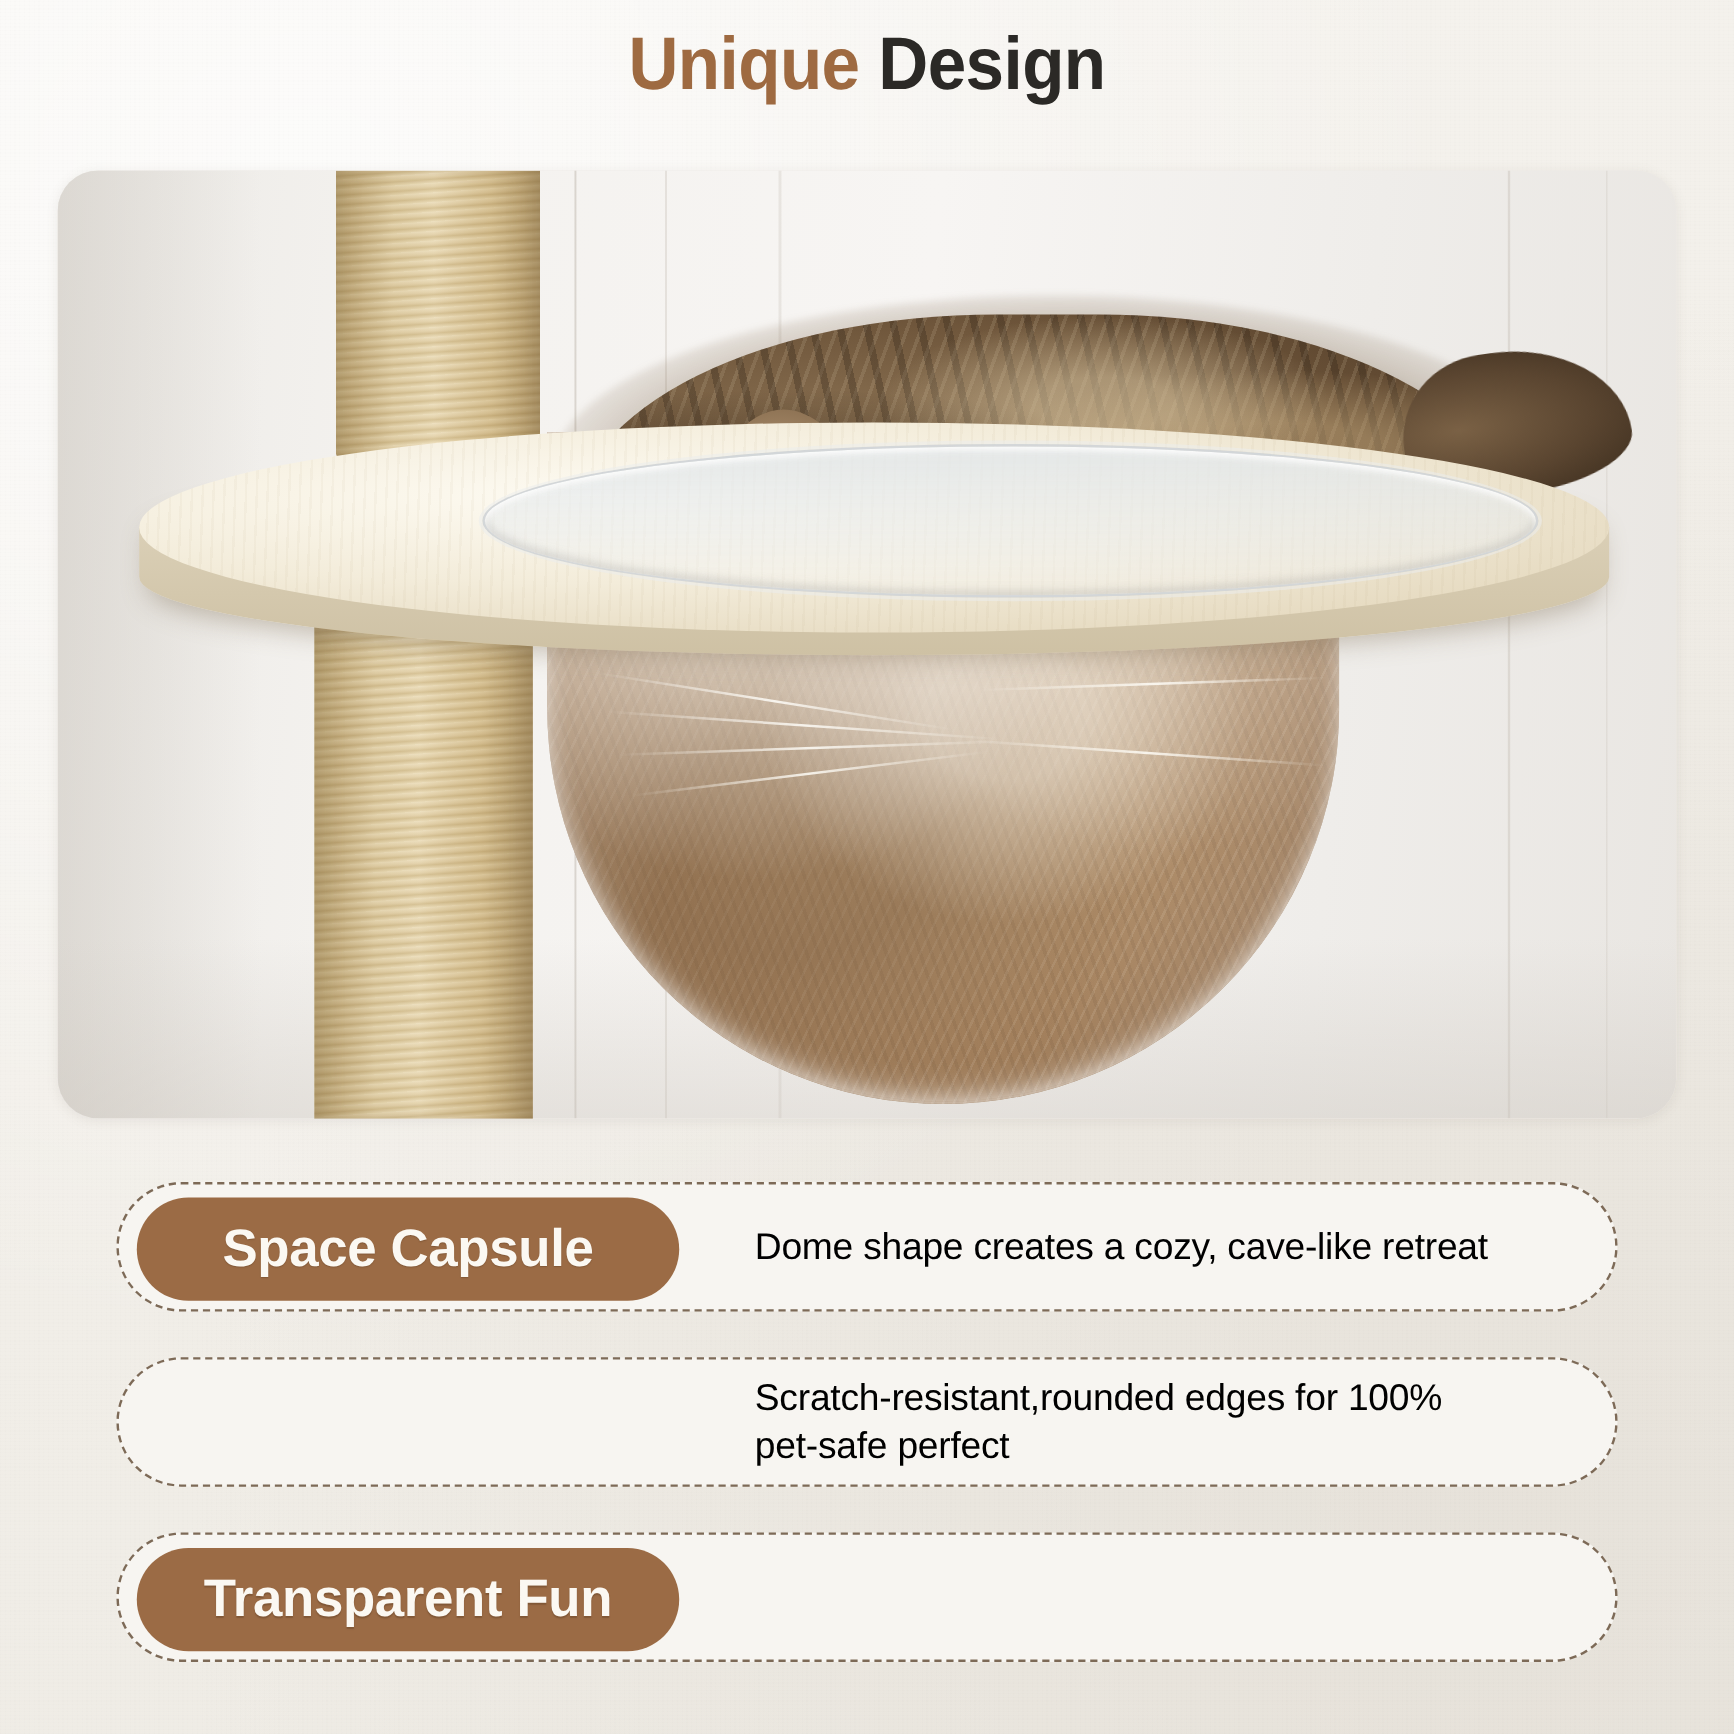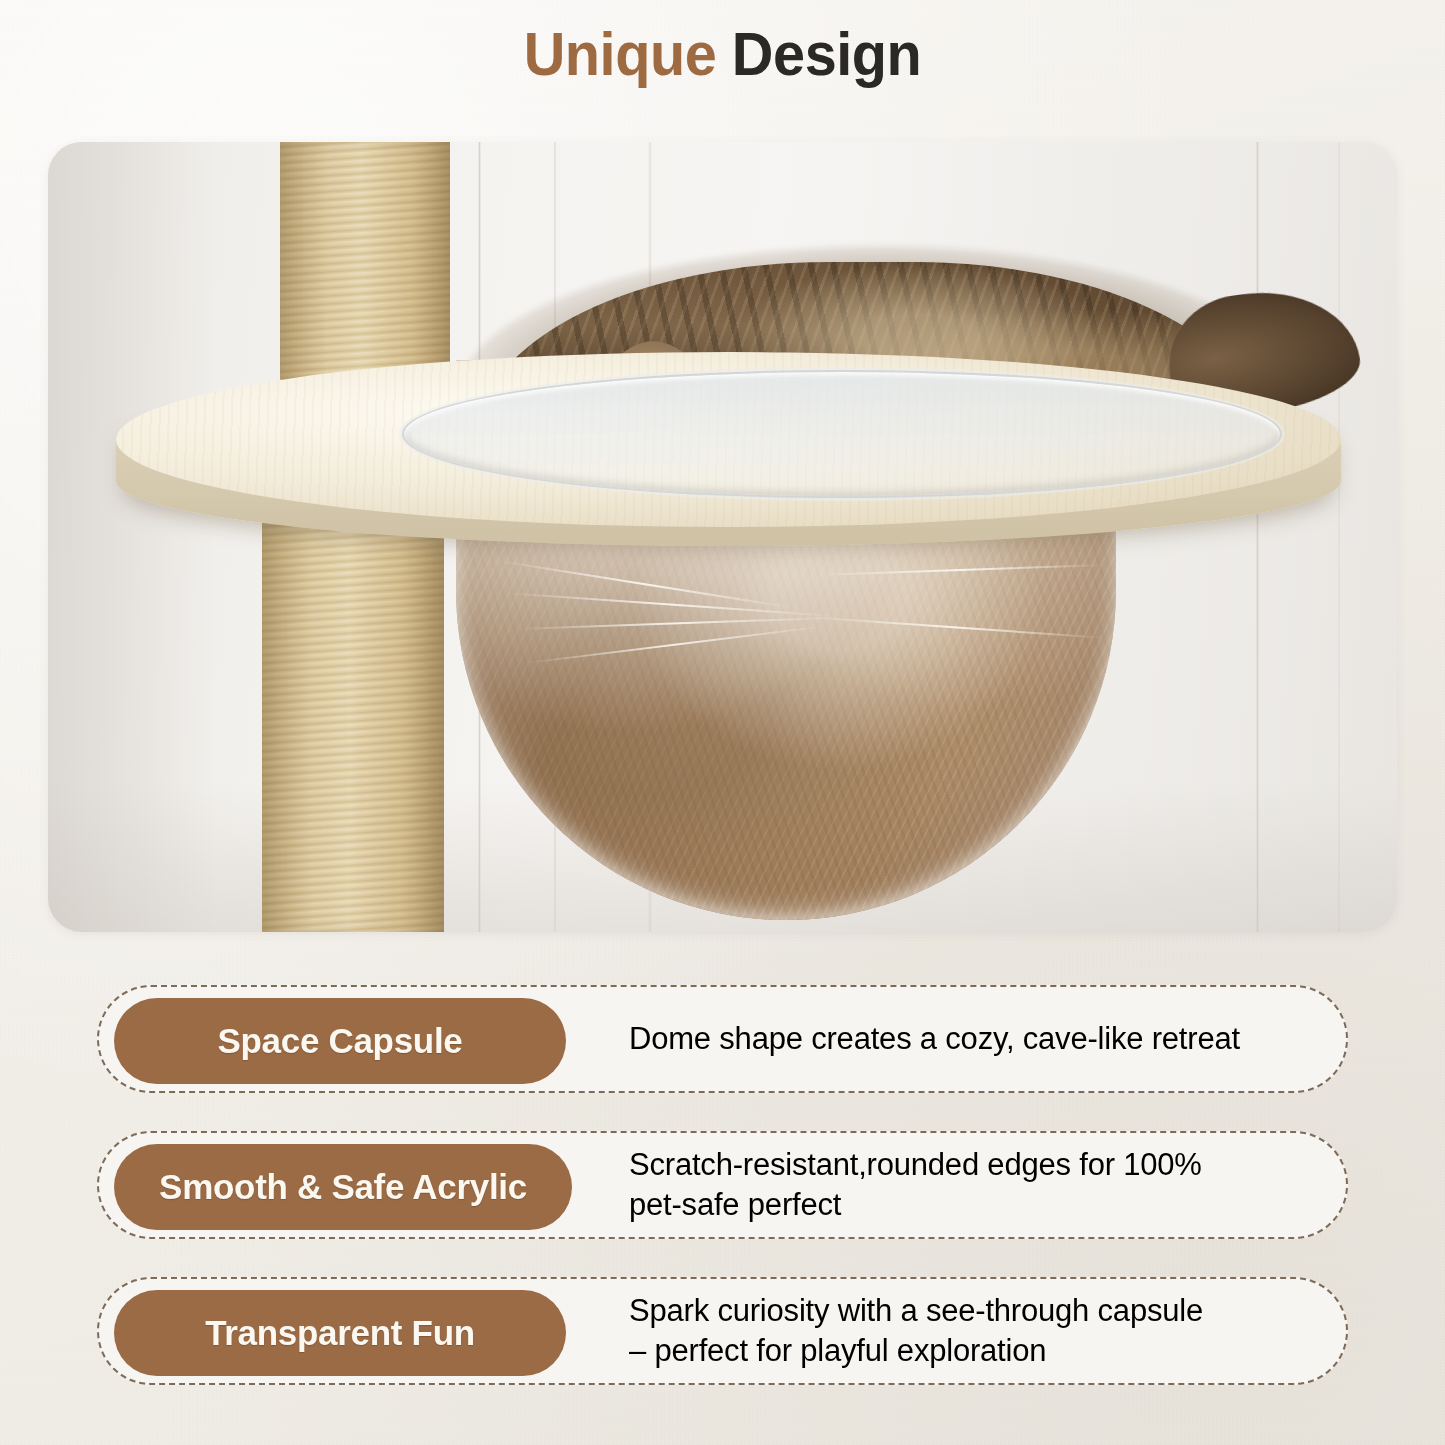--- a/index.html
+++ b/index.html
@@ -281,21 +281,21 @@
     left: 15px;
     top: 11px;
     height: 86px;
     border-radius: 43px;
     background: #9b6b45;
     color: #fbf8f2;
     display: flex;
     align-items: center;
     justify-content: center;
     font-weight: bold;
-    font-size: 35px;
+    font-size: 44px;
     letter-spacing: -0.3px;
     font-family: "Liberation Sans Narrow", "Liberation Sans", sans-serif;
     white-space: nowrap;
     padding: 0 26px;
     text-shadow: 0 1px 1px rgba(80,52,30,.35);
   }
   .badge.w1 { width: 452px; }
   .badge.w2 { width: 458px; }
   .badge.w3 { width: 452px; }
 
@@ -369,28 +369,23 @@
 <div class="features">
 
   <div class="feature-row">
     <div class="badge w1">Space Capsule</div>
     <div class="desc">
       <span class="l">Dome shape creates a cozy, cave-like retreat</span>
     </div>
   </div>
 
   <div class="feature-row">
-    <div class="badge w2">Smooth &amp; Safe Acrylic</div>
     <div class="desc">
       <span class="l">Scratch-resistant,rounded edges for 100%</span>
       <span class="l">pet-safe perfect</span>
     </div>
   </div>
 
   <div class="feature-row">
     <div class="badge w3">Transparent Fun</div>
-    <div class="desc">
-      <span class="l">Spark curiosity with a see-through capsule</span>
-      <span class="l">– perfect for playful exploration</span>
-    </div>
   </div>
 
 </div>
 
 </body></html>

